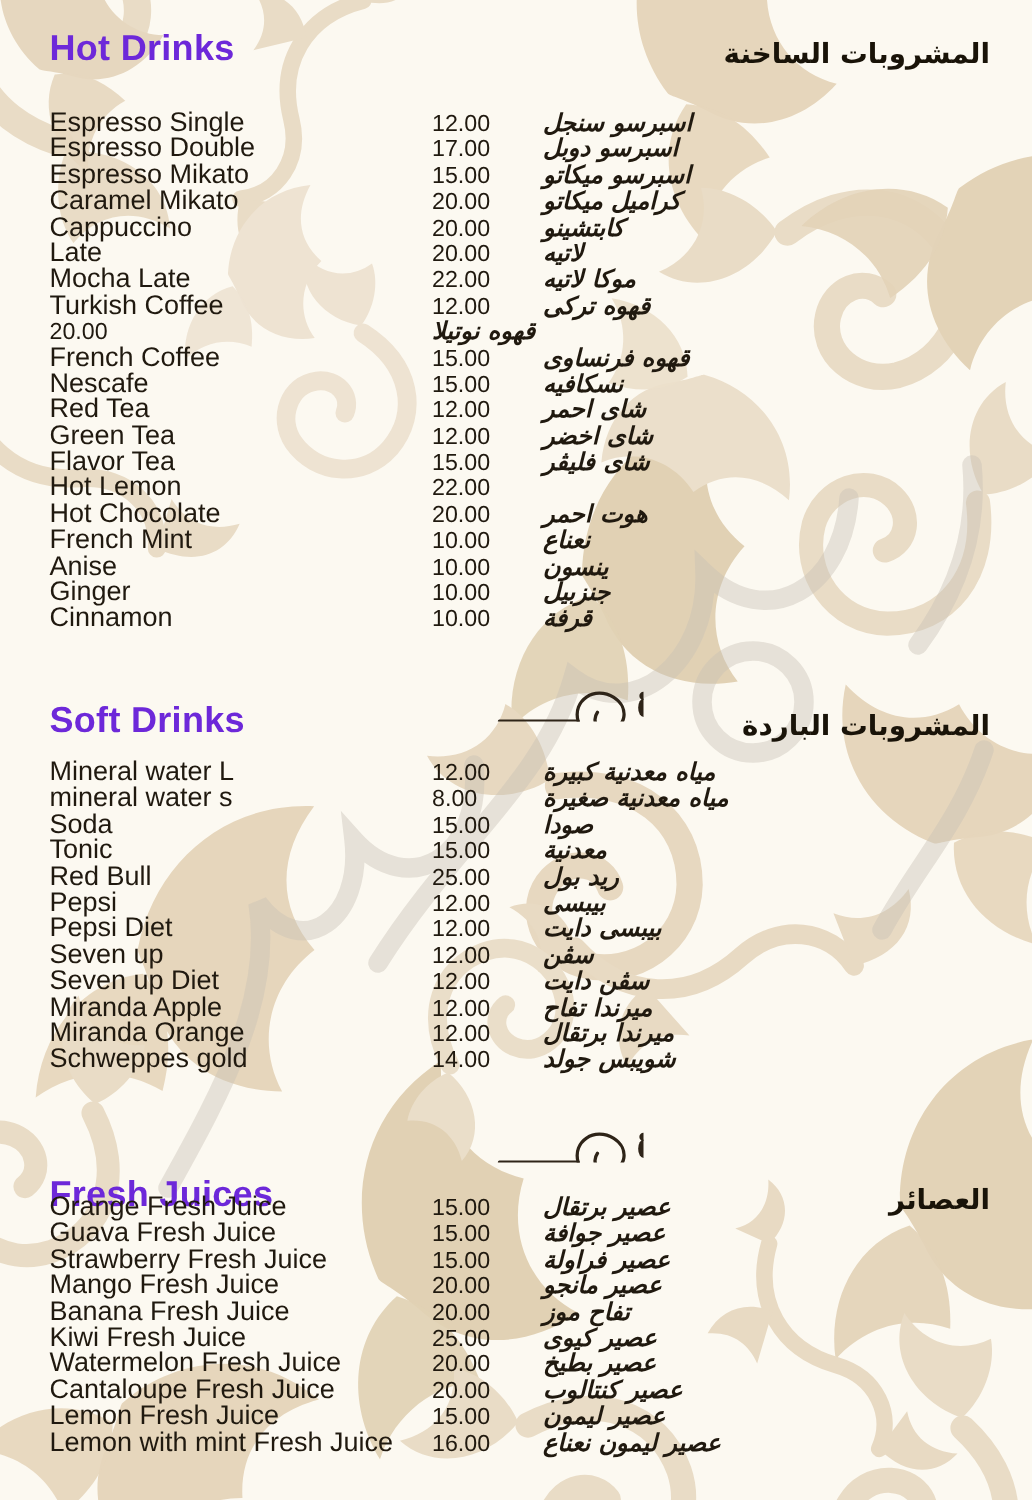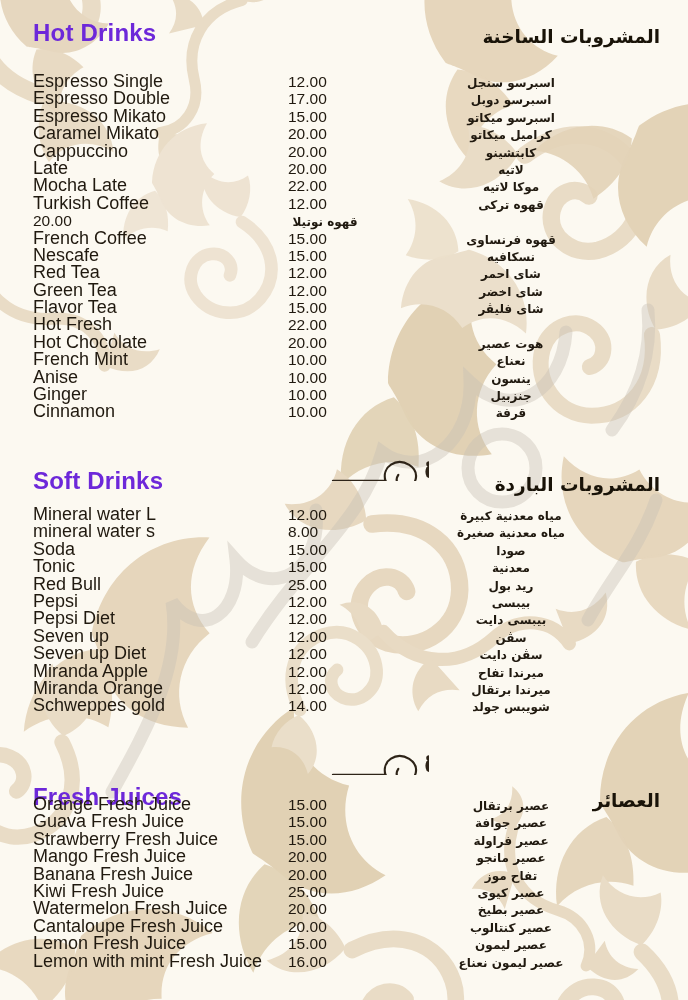--- a/index.html
+++ b/index.html
@@ -22,22 +22,22 @@
     font-size:18.5px;font-weight:bold;color:#191308;margin:6px 0 0 10px;line-height:22px;
   }
   .rows{position:absolute;left:33px;right:28px;}
   .row{
     display:grid;grid-template-columns:255px 74px 1fr;
     height:17.4px;line-height:17.4px;align-items:baseline;
   }
   .row .en{font-size:18px;white-space:nowrap;}
   .row .price{font-size:15.5px;text-align:left;white-space:nowrap;}
   .row .ar{
-    font-family:"DejaVu Sans",sans-serif;direction:rtl;text-align:center;
-    font-size:12px;font-weight:bold;white-space:nowrap;
+    font-family:"DejaVu Sans",sans-serif;direction:rtl;text-align:left;
+    font-size:16px;font-weight:bold;white-space:nowrap;font-style:italic;
   }
   .divider{position:absolute;width:198px;height:44px;left:231px;}
   #divider-1{top:437px;}
   #divider-2{top:731px;}
   .head-hot{top:20px;}
   .rows-hot{top:73px;}
   .head-soft{top:468px;}
   .rows-soft{top:506px;}
   .head-juice{top:784px;}
   .rows-juice{top:796px;}
@@ -201,28 +201,28 @@
         <span class="ar">شاى اخضر</span>
       </div>
 
       <div class="row">
         <span class="en">Flavor Tea</span>
         <span class="price">15.00</span>
         <span class="ar">شاى فليڤر</span>
       </div>
 
       <div class="row">
-        <span class="en">Hot Fresh</span>
+        <span class="en">Hot Lemon</span>
         <span class="price">22.00</span>
       </div>
 
       <div class="row">
         <span class="en">Hot Chocolate</span>
         <span class="price">20.00</span>
-        <span class="ar">هوت عصير</span>
+        <span class="ar">هوت احمر</span>
       </div>
 
       <div class="row">
         <span class="en">French Mint</span>
         <span class="price">10.00</span>
         <span class="ar">نعناع</span>
       </div>
 
       <div class="row">
         <span class="en">Anise</span>

